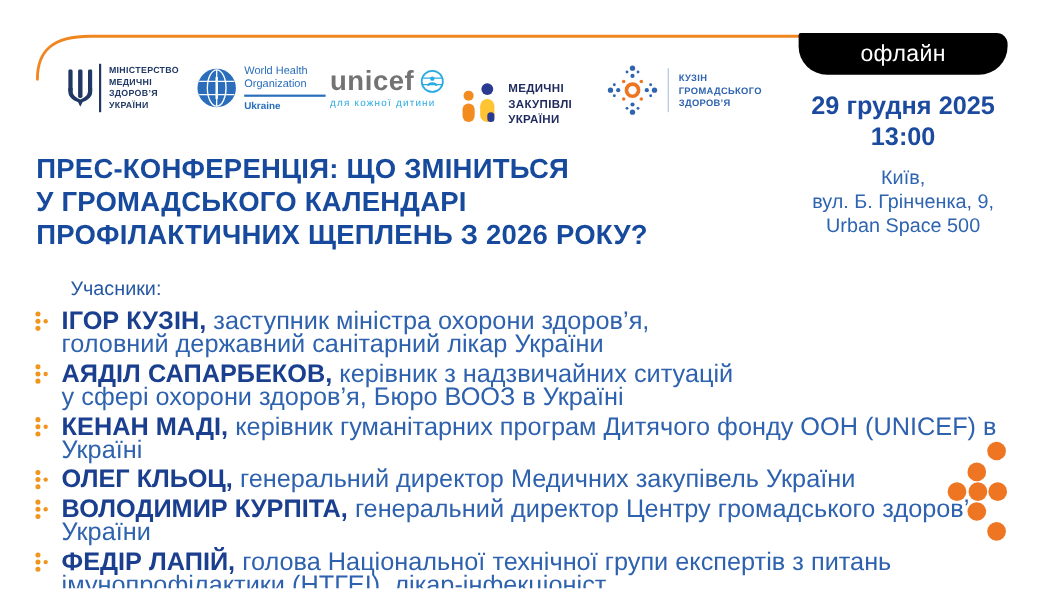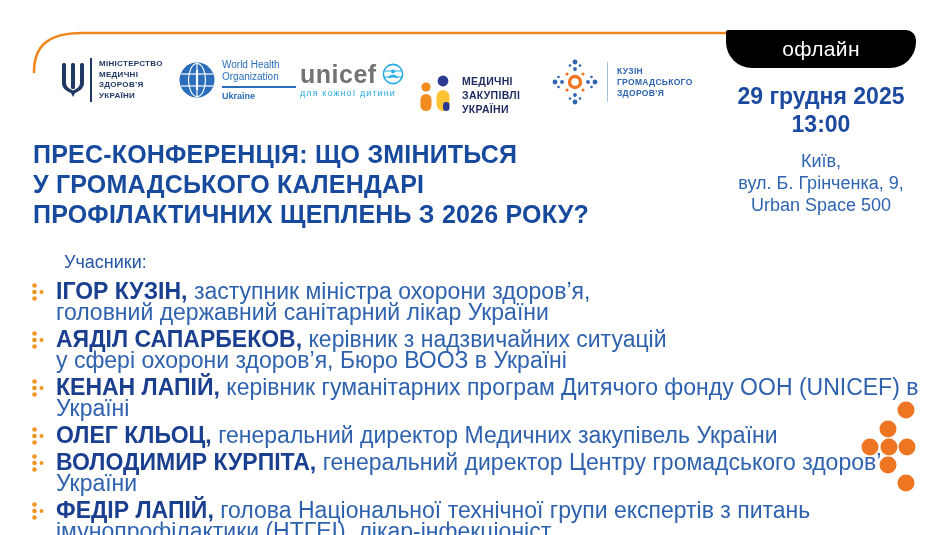--- a/index.html
+++ b/index.html
@@ -233,21 +233,21 @@
     </div>
     <div class="speaker">
       <svg class="bullet" width="16" height="20" viewBox="0 0 16 20">
           <g fill="#F0951E">
             <circle cx="4.5" cy="3.5" r="2.3"></circle>
             <circle cx="4.5" cy="10" r="2.3"></circle>
             <circle cx="11.5" cy="10" r="2"></circle>
             <circle cx="4.5" cy="16.5" r="2.3"></circle>
           </g>
         </svg>
-      <div class="speaker-text"><span class="speaker-name">КЕНАН ЛАПІЙ,</span><span class="speaker-desc">керівник гуманітарних програм Дитячого фонду ООН (UNICEF) в Україні</span></div>
+      <div class="speaker-text"><span class="speaker-name">КЕНАН МАДІ,</span><span class="speaker-desc">керівник гуманітарних програм Дитячого фонду ООН (UNICEF) в Україні</span></div>
     </div>
     <div class="speaker">
       <svg class="bullet" width="16" height="20" viewBox="0 0 16 20">
           <g fill="#F0951E">
             <circle cx="4.5" cy="3.5" r="2.3"></circle>
             <circle cx="4.5" cy="10" r="2.3"></circle>
             <circle cx="11.5" cy="10" r="2"></circle>
             <circle cx="4.5" cy="16.5" r="2.3"></circle>
           </g>
         </svg>

